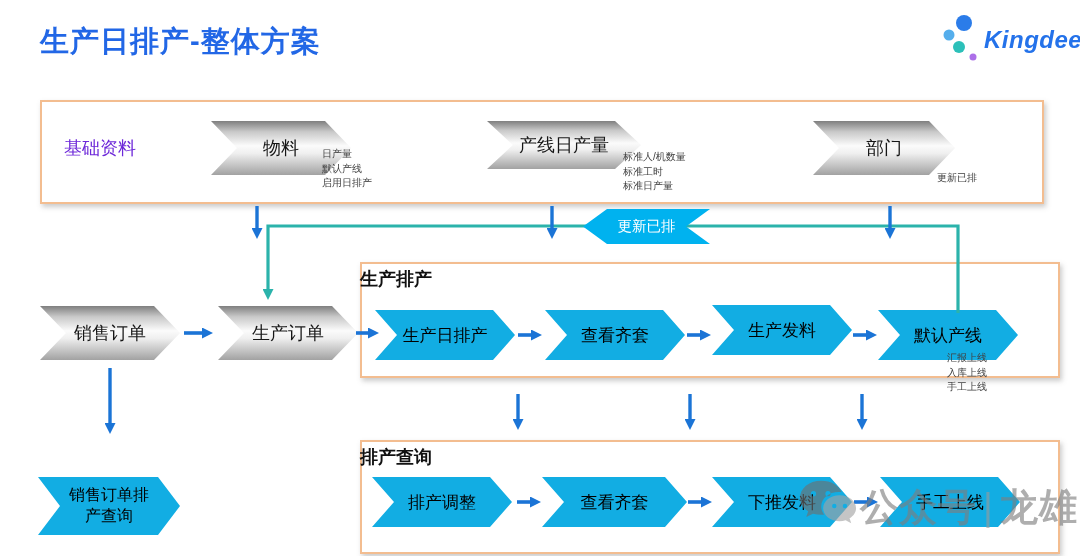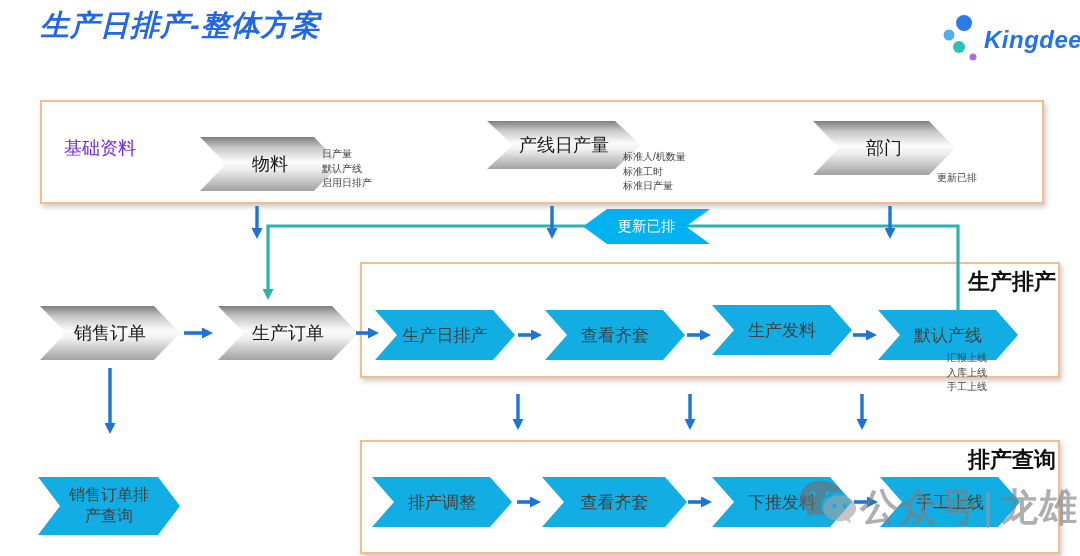--- a/index.html
+++ b/index.html
@@ -1,49 +1,49 @@
 <!DOCTYPE html>
 <html><head>
 <meta charset="utf-8">
 <style>
   html,body{margin:0;padding:0;background:#ffffff;}
   .slide{
     position:relative;width:1080px;height:556px;background:#ffffff;overflow:hidden;
     font-family:"Liberation Sans","DejaVu Sans",sans-serif;color:#1a1a1a;
   }
   .page-title{
-    position:absolute;left:40px;top:6px;font-size:29px;font-weight:800;
-    color:#2267e6;letter-spacing:1px;font-style:italic;
+    position:absolute;left:40px;top:22px;font-size:29px;font-weight:800;
+    color:#2267e6;letter-spacing:1px;
   }
   .logo{position:absolute;left:942px;top:12px;width:135px;height:58px;}
   .logo-text{
     position:absolute;left:42px;top:14px;font-size:24px;font-weight:700;
     font-style:italic;color:#2472ea;letter-spacing:0.5px;
   }
   .frame-box{
     position:absolute;background:#ffffff;border:2.5px solid #f3bd90;
     box-shadow:2px 3px 5px rgba(140,140,140,0.45);z-index:1;
   }
   .box-label{position:absolute;font-size:18px;color:#6d28d9;z-index:2;}
   .box-title{
-    position:absolute;left:0;right:0;text-align:right;font-size:22px;
+    position:absolute;left:0;right:0;text-align:left;font-size:18px;
     font-weight:600;color:#111;z-index:2;
   }
   .chev{
     position:absolute;display:flex;align-items:center;justify-content:center;
     text-align:center;z-index:2;
   }
   .chev-gray{
     background:linear-gradient(180deg,#7f7f7f 0%,#c9c9c9 20%,#fbfbfb 46%,#efefef 60%,#a2a2a2 100%);
     color:#161616;font-size:18px;
     clip-path:polygon(0 0,calc(100% - 26px) 0,100% 50%,calc(100% - 26px) 100%,0 100%,26px 50%);
     filter:drop-shadow(1.5px 2px 2px rgba(0,0,0,0.3));
   }
   .chev-blue{
-    background:#12ade3;color:#404040;font-size:17px;
+    background:#12ade3;color:#000000;font-size:17px;
     clip-path:polygon(0 0,calc(100% - 22px) 0,100% 50%,calc(100% - 22px) 100%,0 100%,22px 50%);
     filter:drop-shadow(2px 2px 2px rgba(0,0,0,0.3));
   }
   .note{
     position:absolute;font-size:10px;line-height:1.45;color:#404040;
     white-space:pre-line;z-index:3;
   }
   .overlay{position:absolute;left:0;top:0;z-index:4;pointer-events:none;}
   .update-chip{
     position:absolute;left:583px;top:209px;width:127px;height:35px;z-index:5;
@@ -74,21 +74,21 @@
       <circle cx="7" cy="23" r="5.5" fill="#55aeec"></circle>
       <circle cx="17" cy="35" r="6" fill="#2cc0b9"></circle>
       <circle cx="31" cy="45" r="3.5" fill="#ac6fe8"></circle>
     </svg>
     <span class="logo-text">Kingdee</span>
   </div>
 
   <div class="frame-box" style="left:40px;top:100px;width:1000px;height:100px;"></div>
   <div class="box-label" style="left:64px;top:136px;">基础资料</div>
 
-  <div class="chev chev-gray" style="left:200px;top:121px;width:140px;height:54px;margin-top:16px;">
+  <div class="chev chev-gray" style="left:211px;top:121px;width:140px;height:54px;">
     <span>物料</span>
   </div>
   <div class="note" style="left:322px;top:147px;">日产量
 默认产线
 启用日排产</div>
 
   <div class="chev chev-gray" style="left:487px;top:121px;width:154px;height:48px;">
     <span>产线日产量</span>
   </div>
   <div class="note" style="left:623px;top:150px;">标准人/机数量

